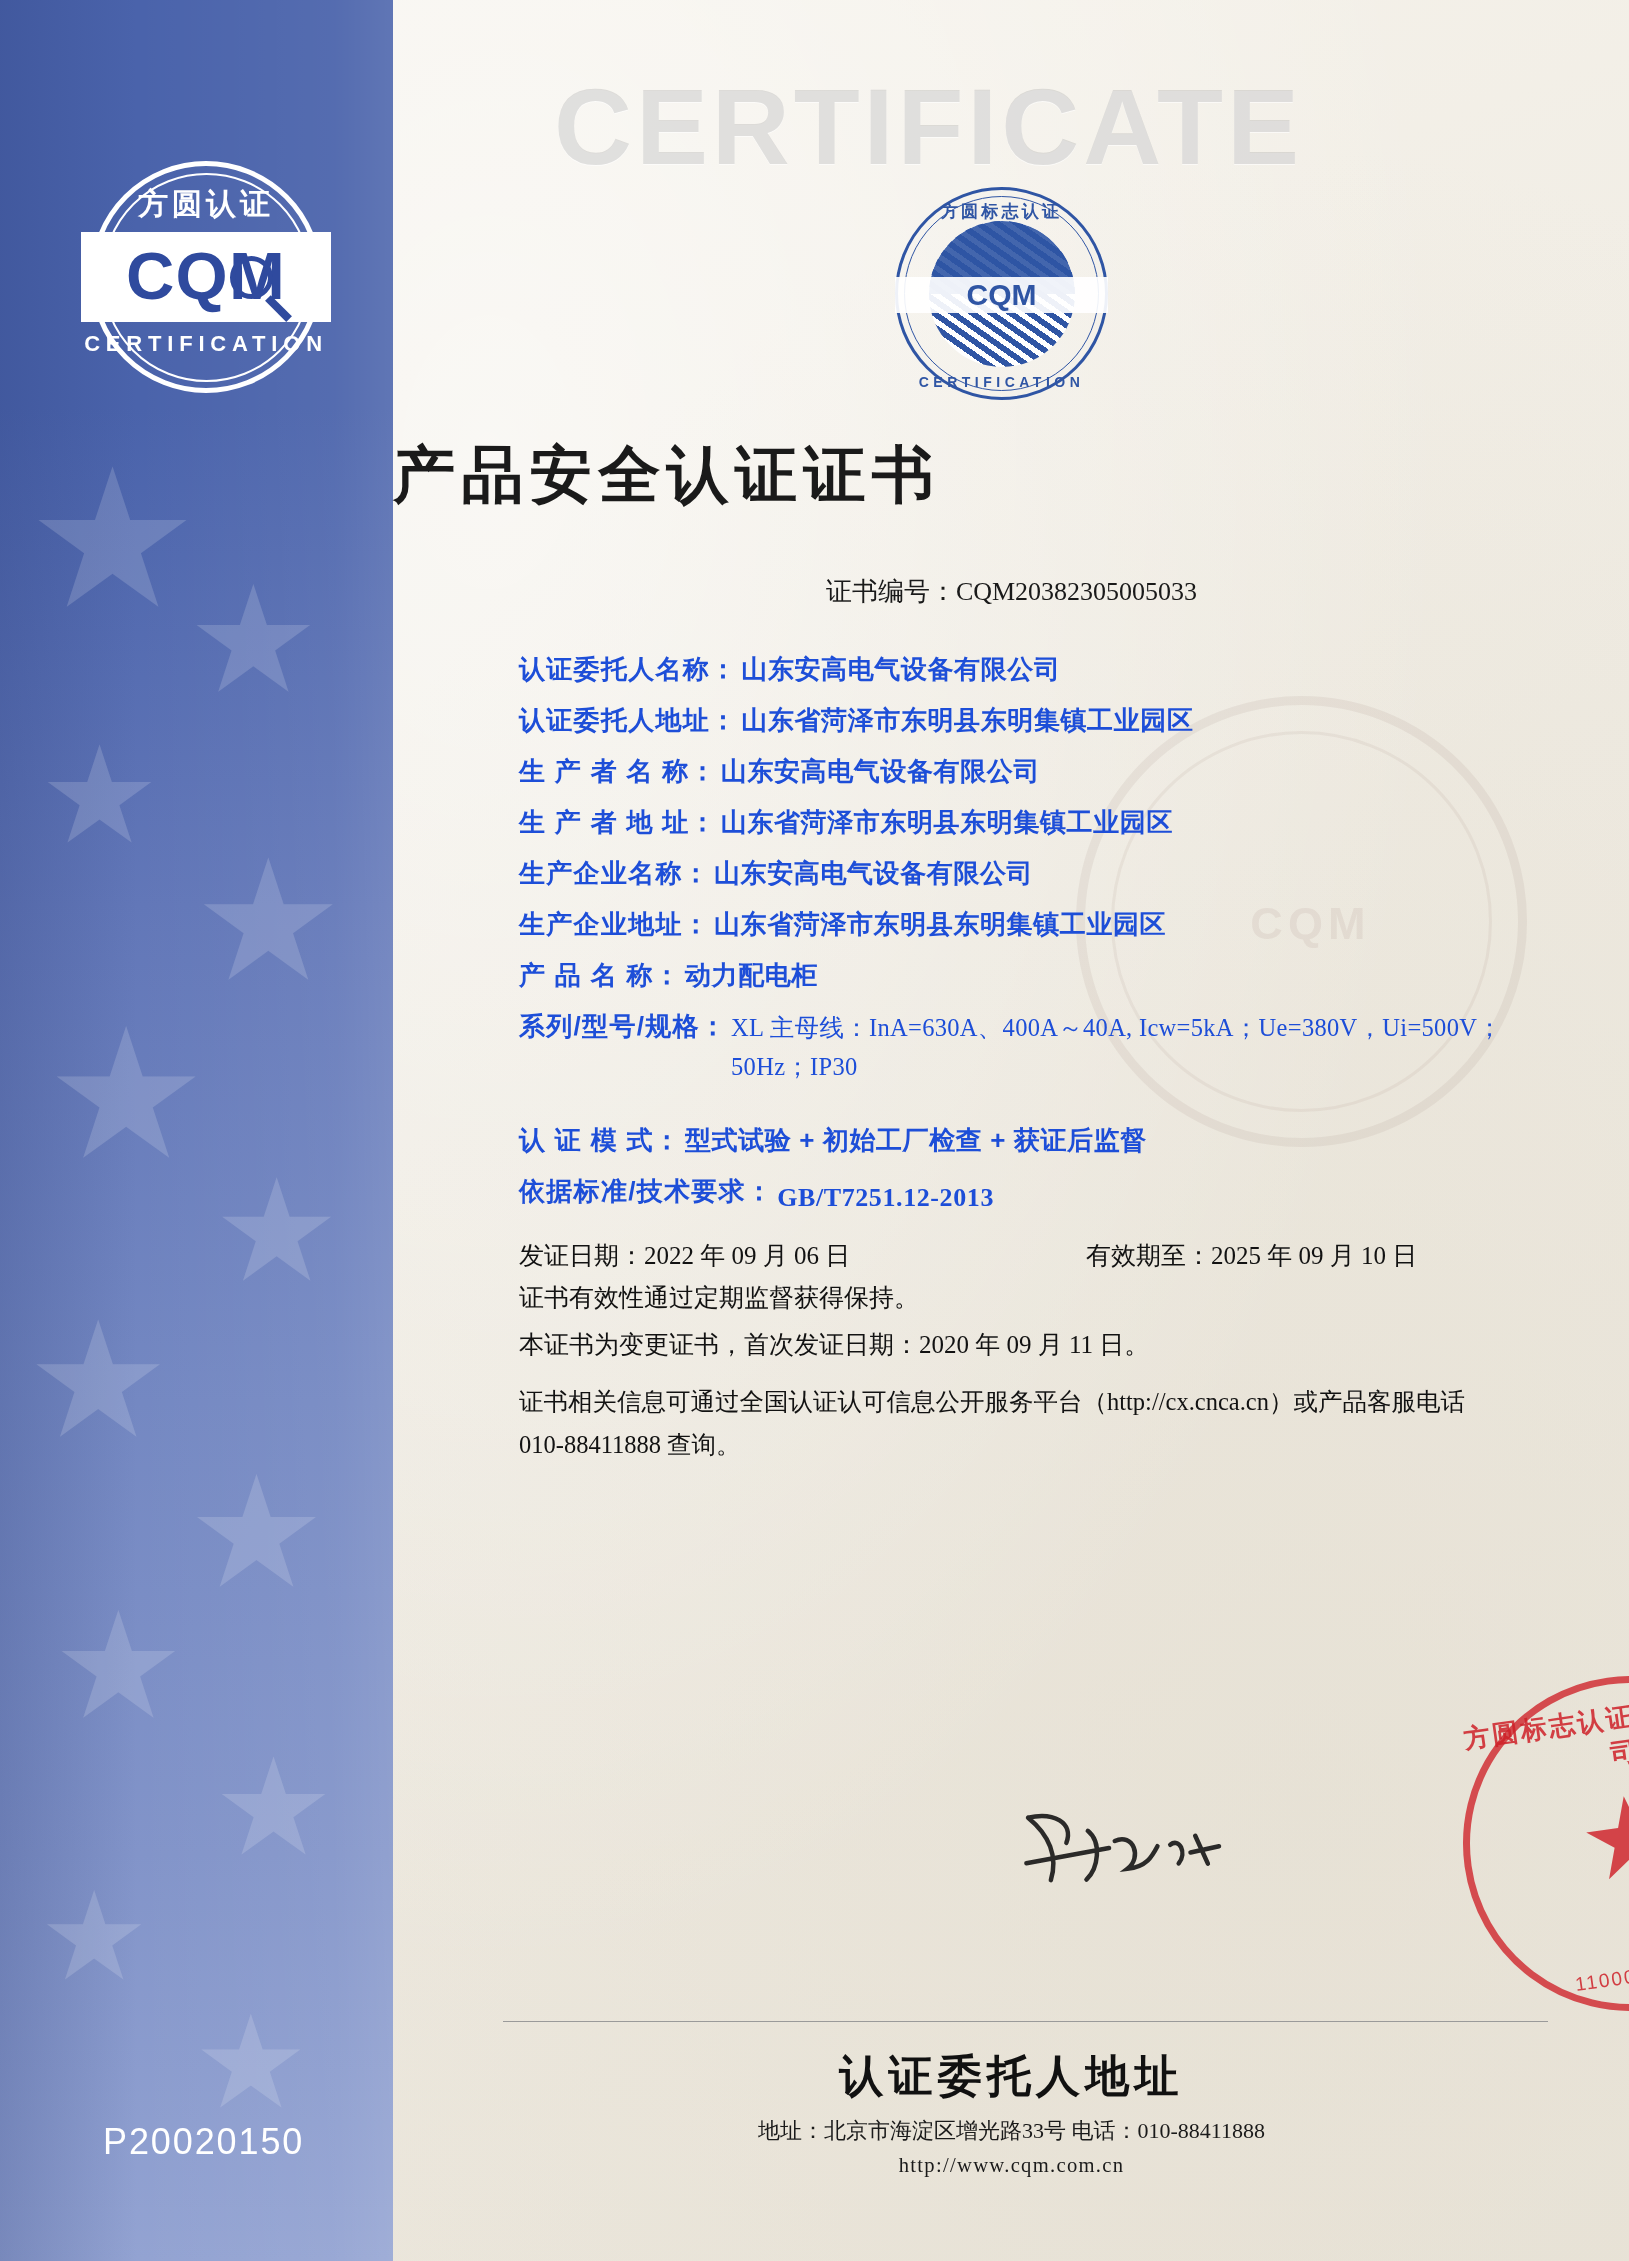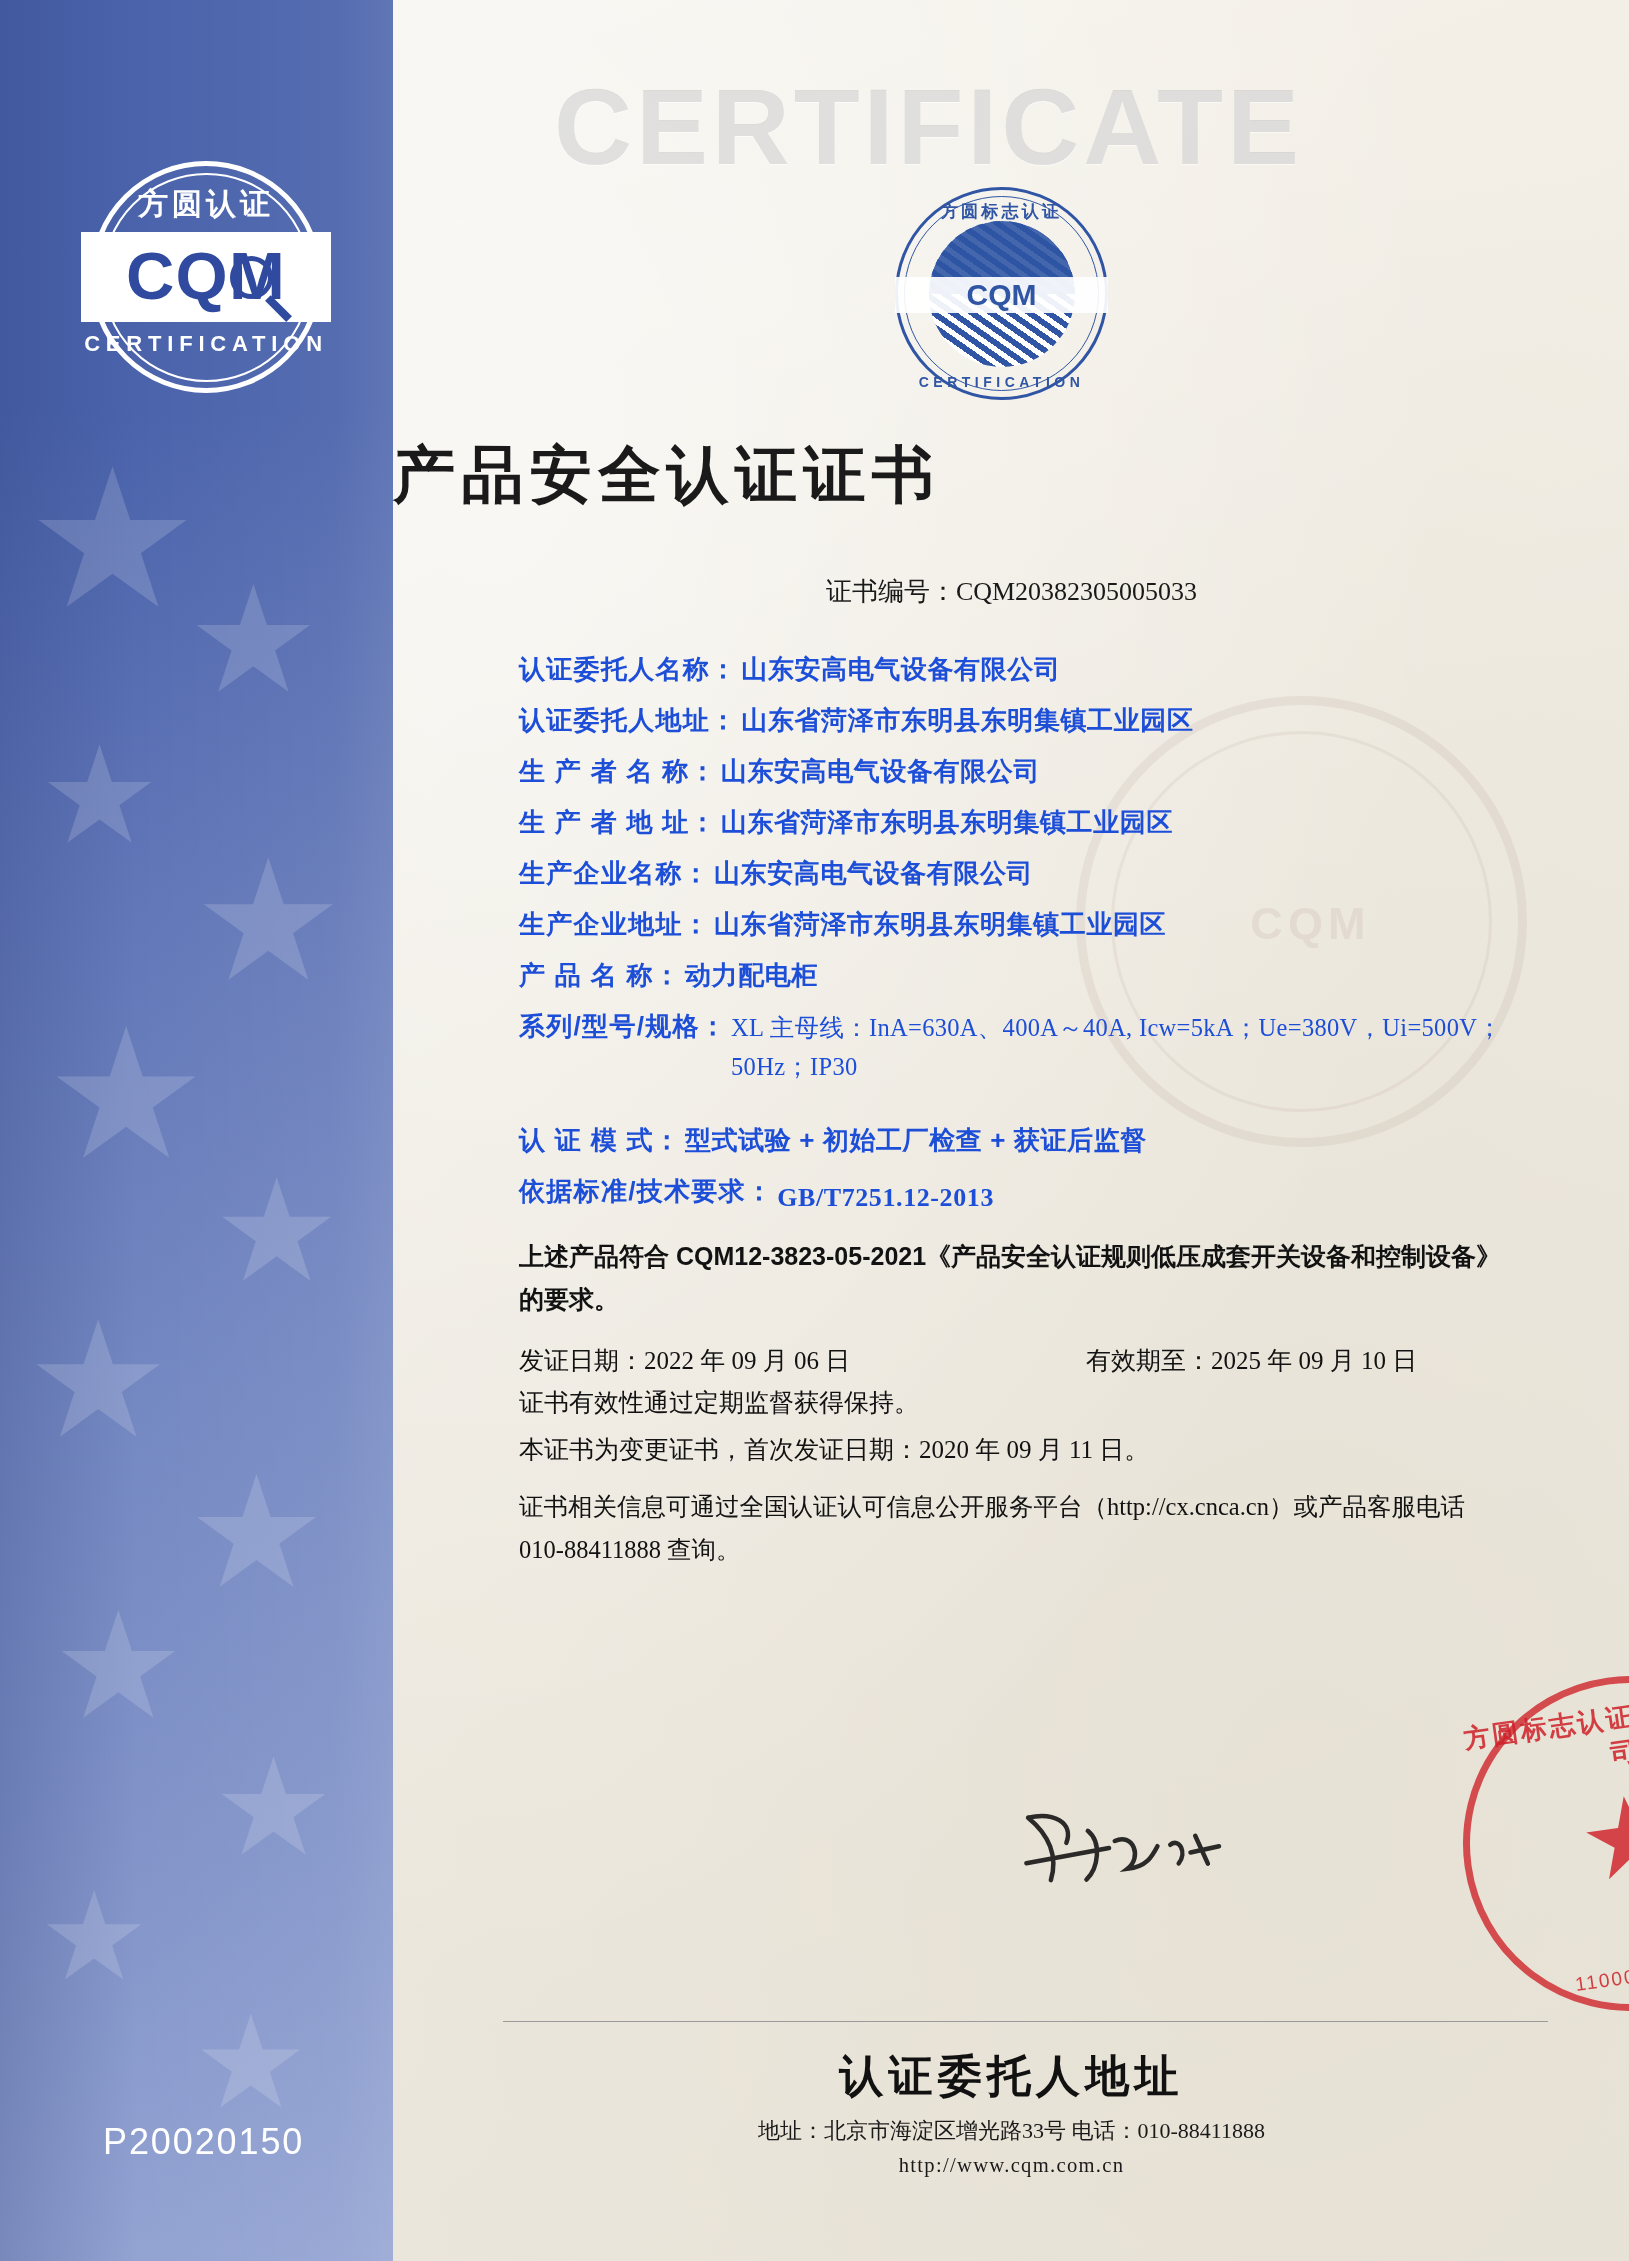--- a/index.html
+++ b/index.html
@@ -557,21 +557,20 @@
         <span class="field-colon">：</span>
         <span class="field-value">型式试验 + 初始工厂检查 + 获证后监督</span>
       </div>
 
       <div class="field-row">
         <span class="field-label">依据标准/技术要求</span>
         <span class="field-colon">：</span>
         <span class="field-value mono">GB/T7251.12-2013</span>
       </div>
 
-      <div class="statement">上述产品符合 CQM12-3823-05-2021《产品安全认证规则低压成套开关设备和控制设备》的要求。</div>
 
       <div class="dates-row">
         <span class="issue">
           <span>发证日期：</span><span>2022 年 09 月 06 日</span>
         </span>
         <span>
           <span>有效期至：</span><span>2025 年 09 月 10 日</span>
         </span>
       </div>
 

